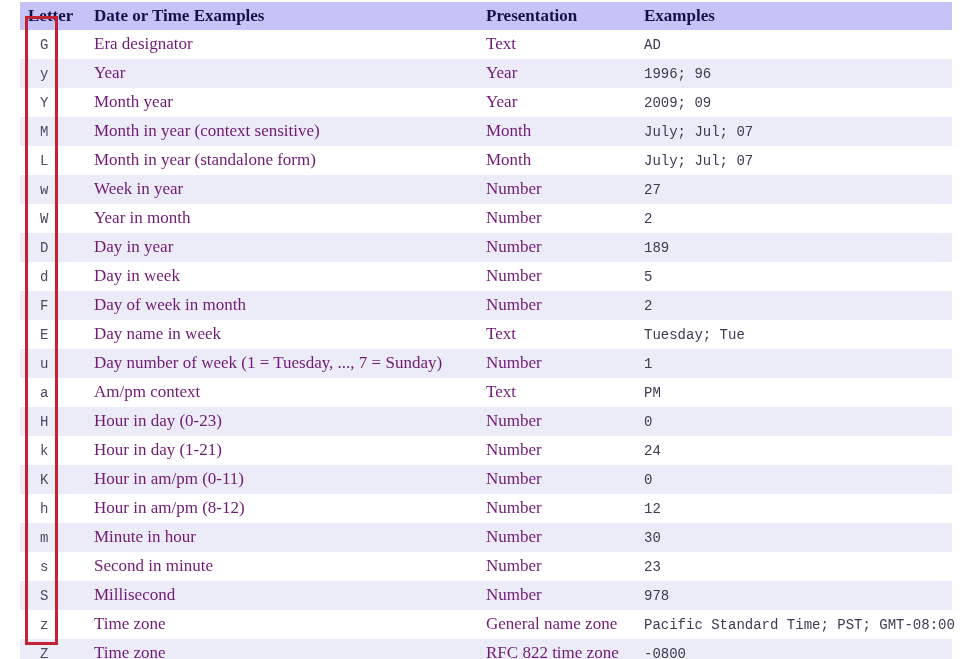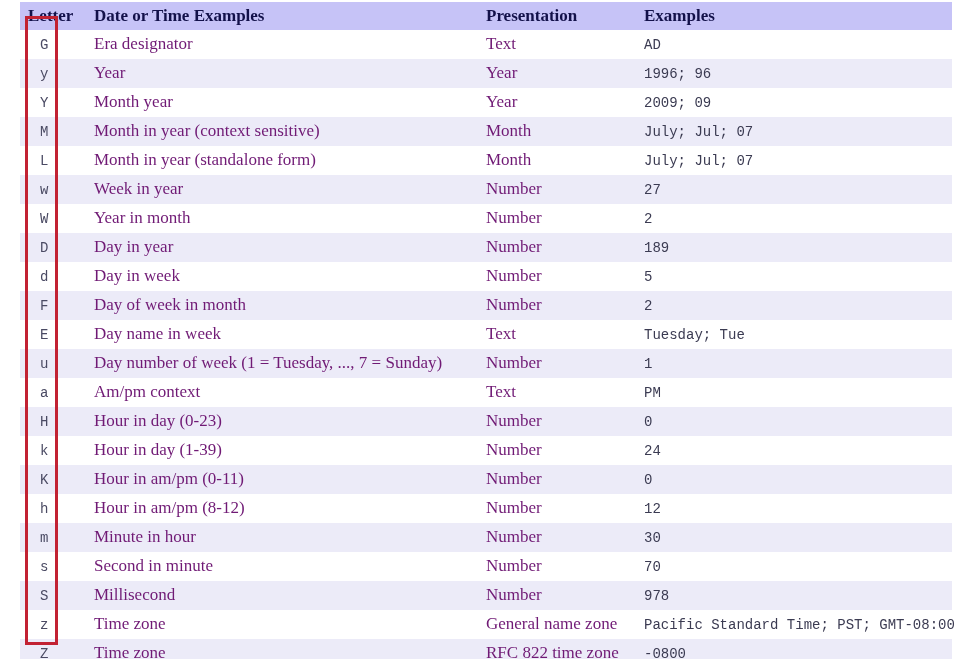--- a/index.html
+++ b/index.html
@@ -202,21 +202,21 @@
           <td class="cell-ex">PM</td>
         </tr>
         <tr class="odd">
           <td class="cell-letter">H</td>
           <td class="cell-desc">Hour in day (0-23)</td>
           <td class="cell-pres">Number</td>
           <td class="cell-ex">0</td>
         </tr>
         <tr class="even">
           <td class="cell-letter">k</td>
-          <td class="cell-desc">Hour in day (1-39)</td>
+          <td class="cell-desc">Hour in day (1-21)</td>
           <td class="cell-pres">Number</td>
           <td class="cell-ex">24</td>
         </tr>
         <tr class="odd">
           <td class="cell-letter">K</td>
           <td class="cell-desc">Hour in am/pm (0-11)</td>
           <td class="cell-pres">Number</td>
           <td class="cell-ex">0</td>
         </tr>
         <tr class="even">
@@ -228,21 +228,21 @@
         <tr class="odd">
           <td class="cell-letter">m</td>
           <td class="cell-desc">Minute in hour</td>
           <td class="cell-pres">Number</td>
           <td class="cell-ex">30</td>
         </tr>
         <tr class="even">
           <td class="cell-letter">s</td>
           <td class="cell-desc">Second in minute</td>
           <td class="cell-pres">Number</td>
-          <td class="cell-ex">70</td>
+          <td class="cell-ex">23</td>
         </tr>
         <tr class="odd">
           <td class="cell-letter">S</td>
           <td class="cell-desc">Millisecond</td>
           <td class="cell-pres">Number</td>
           <td class="cell-ex">978</td>
         </tr>
         <tr class="even">
           <td class="cell-letter">z</td>
           <td class="cell-desc">Time zone</td>

